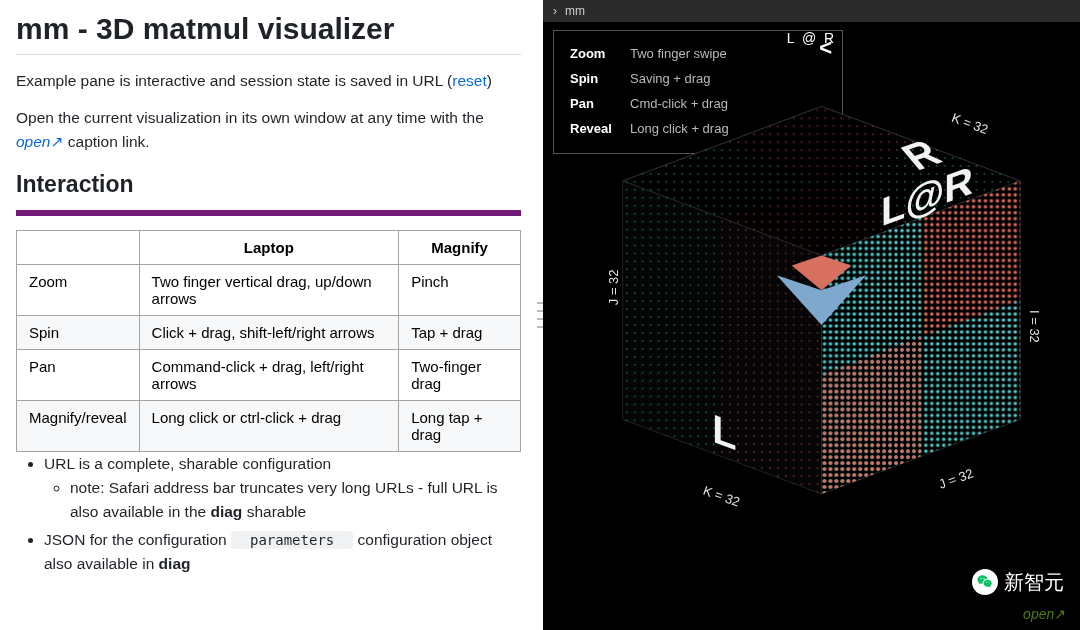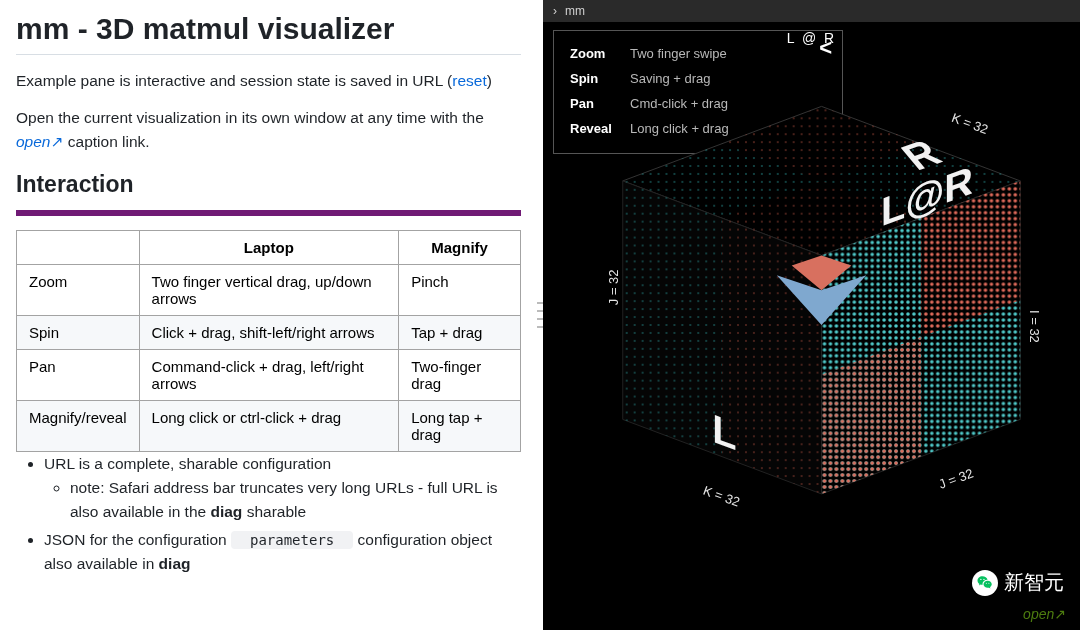--- a/index.html
+++ b/index.html
@@ -36,21 +36,21 @@
   .topbar .chev { color:#d0d0d0; }
   .caption { position:absolute; top:30px; left:50%; transform:translateX(-50%); font-size:14px; color:#fff; letter-spacing:2px; font-weight:500; }
   .hud { position:absolute; top:30px; left:10px; width:290px; background:rgba(15,15,15,0.0); border:1px solid #555; padding:10px 12px 12px 12px; }
   .hud .close { position:absolute; top:4px; right:10px; font-size:22px; color:#fff; font-weight:600; }
   .hud table { width:100%; font-size:13px; color:#ddd; border-collapse:collapse; }
   .hud td { padding:5px 4px; vertical-align:top; }
   .hud td.k { color:#fff; font-weight:600; width:60px; }
   .hud td.v { color:#b8b8b8; }
   .openlink-right { position:absolute; right:14px; bottom:8px; color:#4d7c0f; font-style:italic; font-size:14px; }
   .openlink-right .arrow { font-style: normal; }
-  .watermark { position:absolute; right:16px; bottom:34px; display:flex; align-items:flex-end; gap:6px; }
+  .watermark { position:absolute; right:16px; bottom:34px; display:flex; align-items:flex-start; gap:6px; }
   .watermark .wx { width:26px; height:26px; border-radius:50%; background:#fff; display:flex; align-items:center; justify-content:center; }
   .watermark .wx svg { width:18px; height:18px; }
   .watermark .txt { color:#fff; font-size:20px; font-weight:500; }
   .cube-wrap { position:absolute; top:60px; left:40px; right:20px; bottom:40px; }
   .dimlabel { fill:#e6e6e6; font-size:13px; font-family:sans-serif; }
   .facelabel { fill:#f2f2f2; font-size:40px; font-weight:600; font-family:sans-serif; }
 </style>
 </head>
 <body>
 

